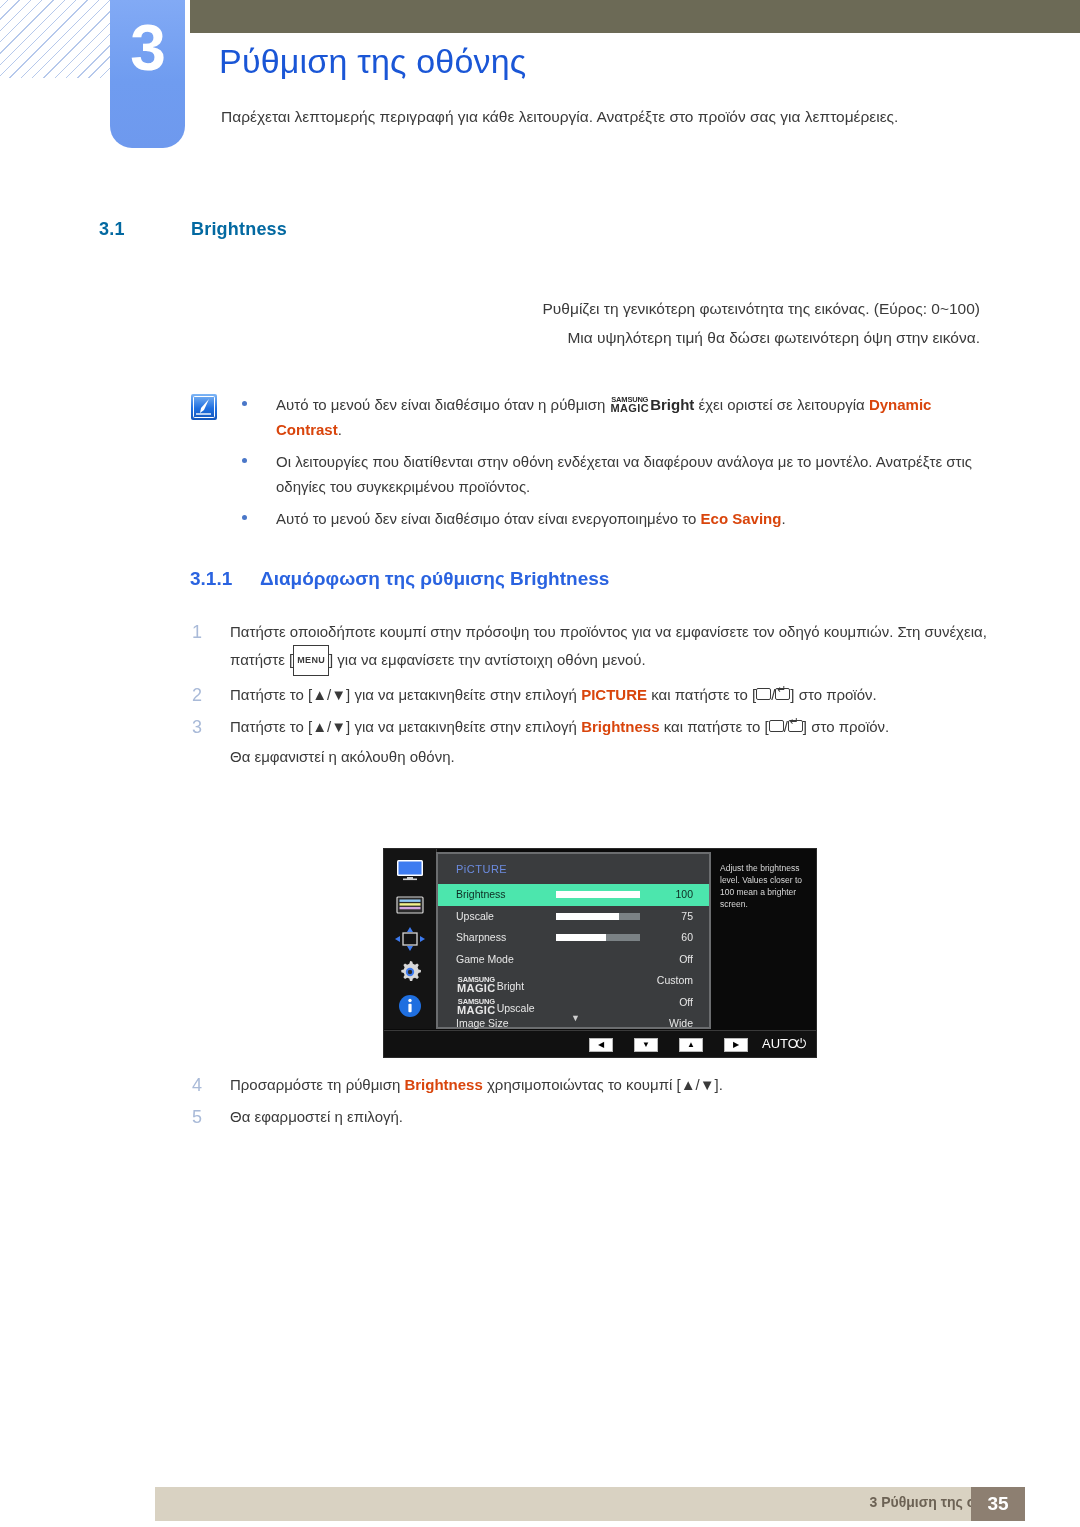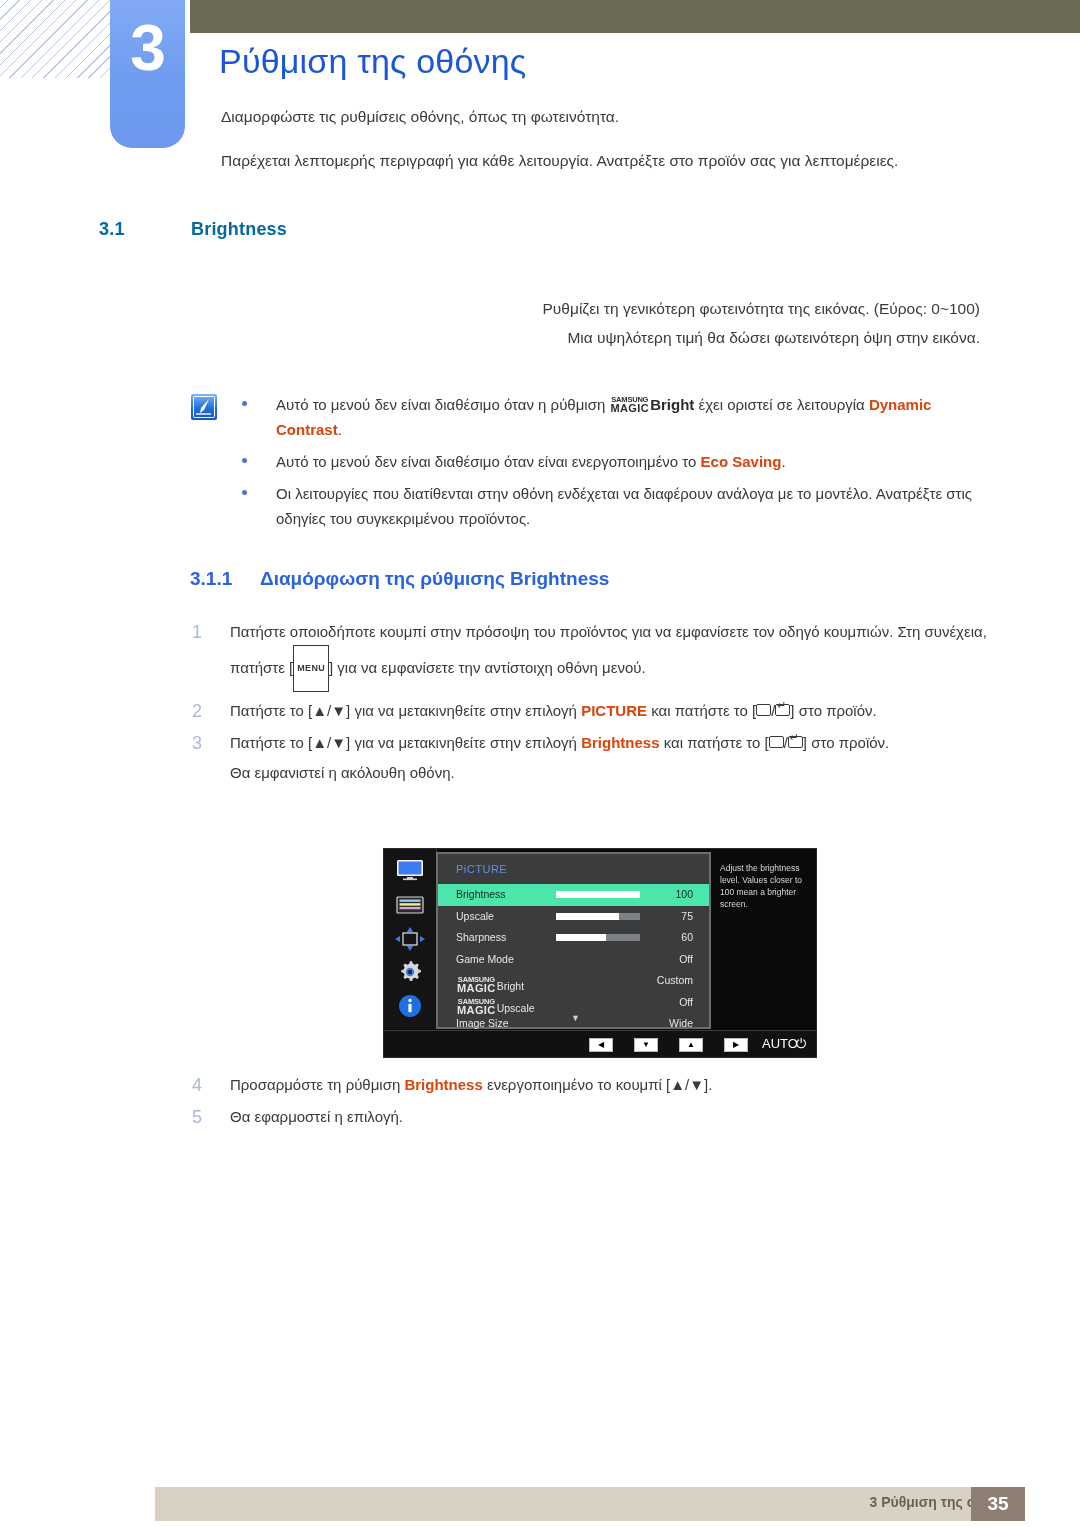--- a/index.html
+++ b/index.html
@@ -174,21 +174,21 @@
     font-weight: normal;
   }
   .sub-note { margin-top: 4px; }
 
   
   .keycap {
     display: inline-block;
     border: 1px solid #3a3a3a;
     font-size: 9px;
     font-weight: bold;
-    padding: 16px 3px;
+    padding: 8px 3px;
     line-height: 13px;
     vertical-align: 2px;
     letter-spacing: .3px;
   }
   .keybox {
     display: inline-block;
     border: 1.3px solid #3a3a3a;
     width: 13px; height: 10px;
     border-radius: 2px;
     vertical-align: 0px;
@@ -333,21 +333,20 @@
 <body>
 
 <div class="hatch"></div>
 <div class="topbar"></div>
 <div class="chapblock"></div>
 <div class="chapnum">3</div>
 
 <div class="chaptitle">Ρύθμιση της οθόνης</div>
 
 <div class="chapintro">
-  <p>Διαμορφώστε τις ρυθμίσεις οθόνης, όπως τη φωτεινότητα.</p>
   <p>Παρέχεται λεπτομερής περιγραφή για κάθε λειτουργία. Ανατρέξτε στο προϊόν σας για λεπτομέρειες.</p>
 </div>
 
 <div class="h2row">
   <span class="num">3.1</span><span>Brightness</span>
 </div>
 
 <div class="body-para" id="para1">Ρυθμίζει τη γενικότερη φωτεινότητα της εικόνας. (Εύρος: 0~100)</div>
 <div class="body-para" id="para2">Μια υψηλότερη τιμή θα δώσει φωτεινότερη όψη στην εικόνα.</div>
 
@@ -375,27 +374,27 @@
     <span class="smlogo">
       <span class="l1">SAMSUNG</span>
       <span class="l2">MAGIC</span>
     </span><span class="smword">Bright</span>
     <span>έχει οριστεί σε λειτουργία</span>
     <span class="orange">Dynamic Contrast</span><span>.</span>
   </div>
 
   <div class="note-li">
     <span class="dot"></span>
+    <span>Οι λειτουργίες που διατίθενται στην οθόνη ενδέχεται να διαφέρουν ανάλογα με το μοντέλο. Ανατρέξτε στις οδηγίες του συγκεκριμένου προϊόντος.</span>
+  </div>
+
+  <div class="note-li">
+    <span class="dot"></span>
     <span>Αυτό το μενού δεν είναι διαθέσιμο όταν είναι ενεργοποιημένο το</span>
     <span class="orange">Eco Saving</span><span>.</span>
-  </div>
-
-  <div class="note-li">
-    <span class="dot"></span>
-    <span>Οι λειτουργίες που διατίθενται στην οθόνη ενδέχεται να διαφέρουν ανάλογα με το μοντέλο. Ανατρέξτε στις οδηγίες του συγκεκριμένου προϊόντος.</span>
   </div>
 
 </div>
 
 <div class="h3row">
   <span class="num">3.1.1</span><span>Διαμόρφωση της ρύθμισης Brightness</span>
 </div>
 
 <div class="steps">
 
@@ -529,21 +528,21 @@
   </div>
 
 </div>
 
 <div class="steps" style="top:1072px">
 
   <div class="step">
     <span class="sn">4</span>
     <span>Προσαρμόστε τη ρύθμιση</span>
     <span class="orange">Brightness</span>
-    <span>ενεργοποιημένο το κουμπί [▲/▼].</span>
+    <span>χρησιμοποιώντας το κουμπί [▲/▼].</span>
   </div>
 
   <div class="step">
     <span class="sn">5</span>
     <span>Θα εφαρμοστεί η επιλογή.</span>
   </div>
 
 </div>
 
 <div class="footbar"></div>

